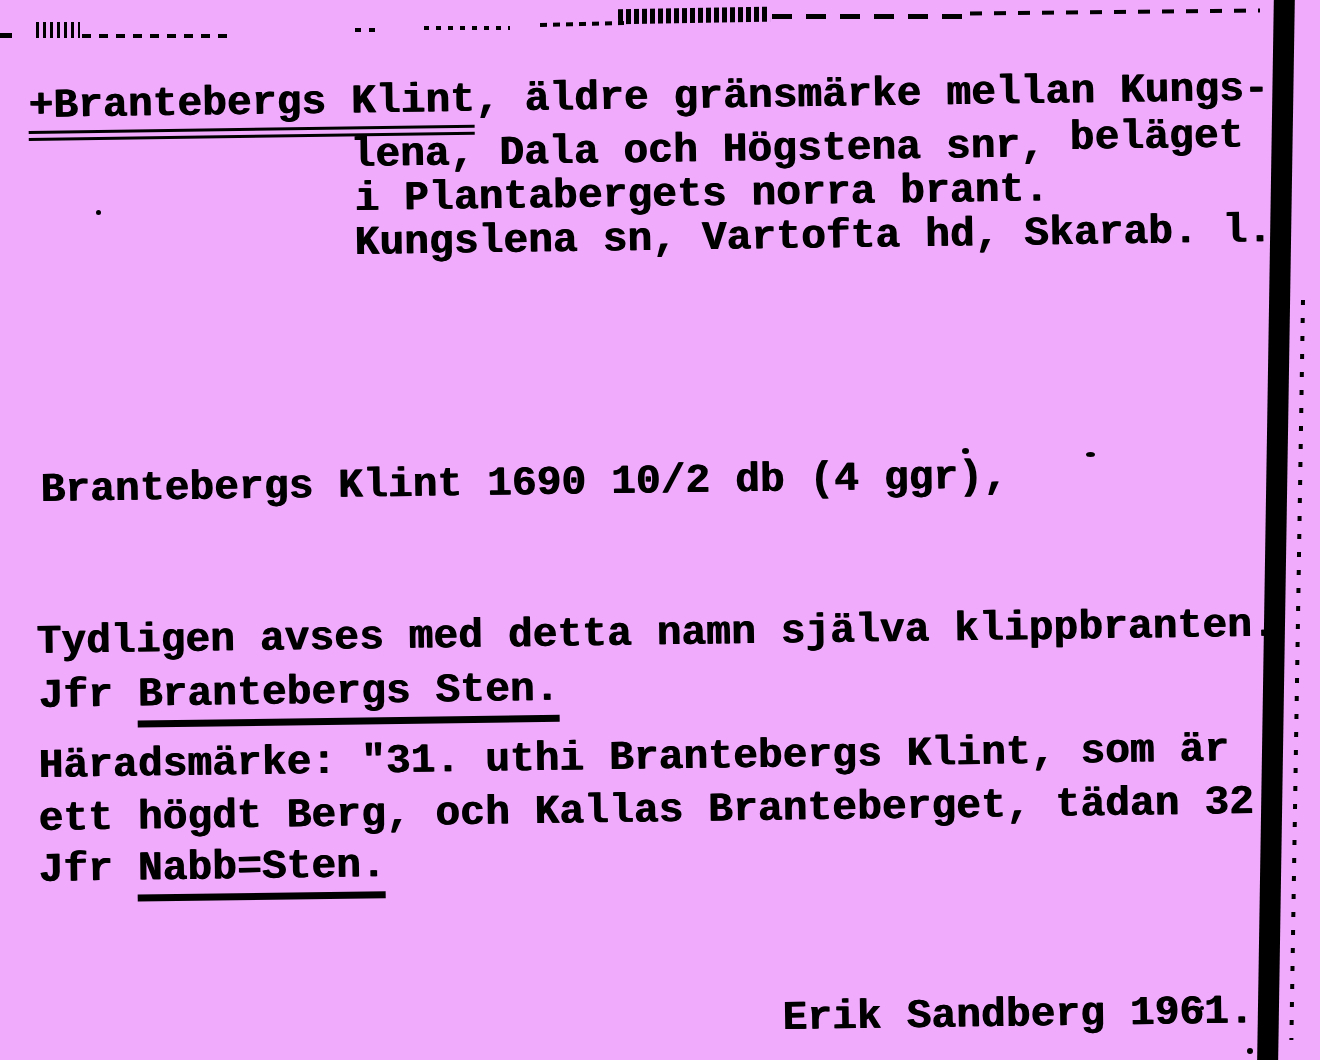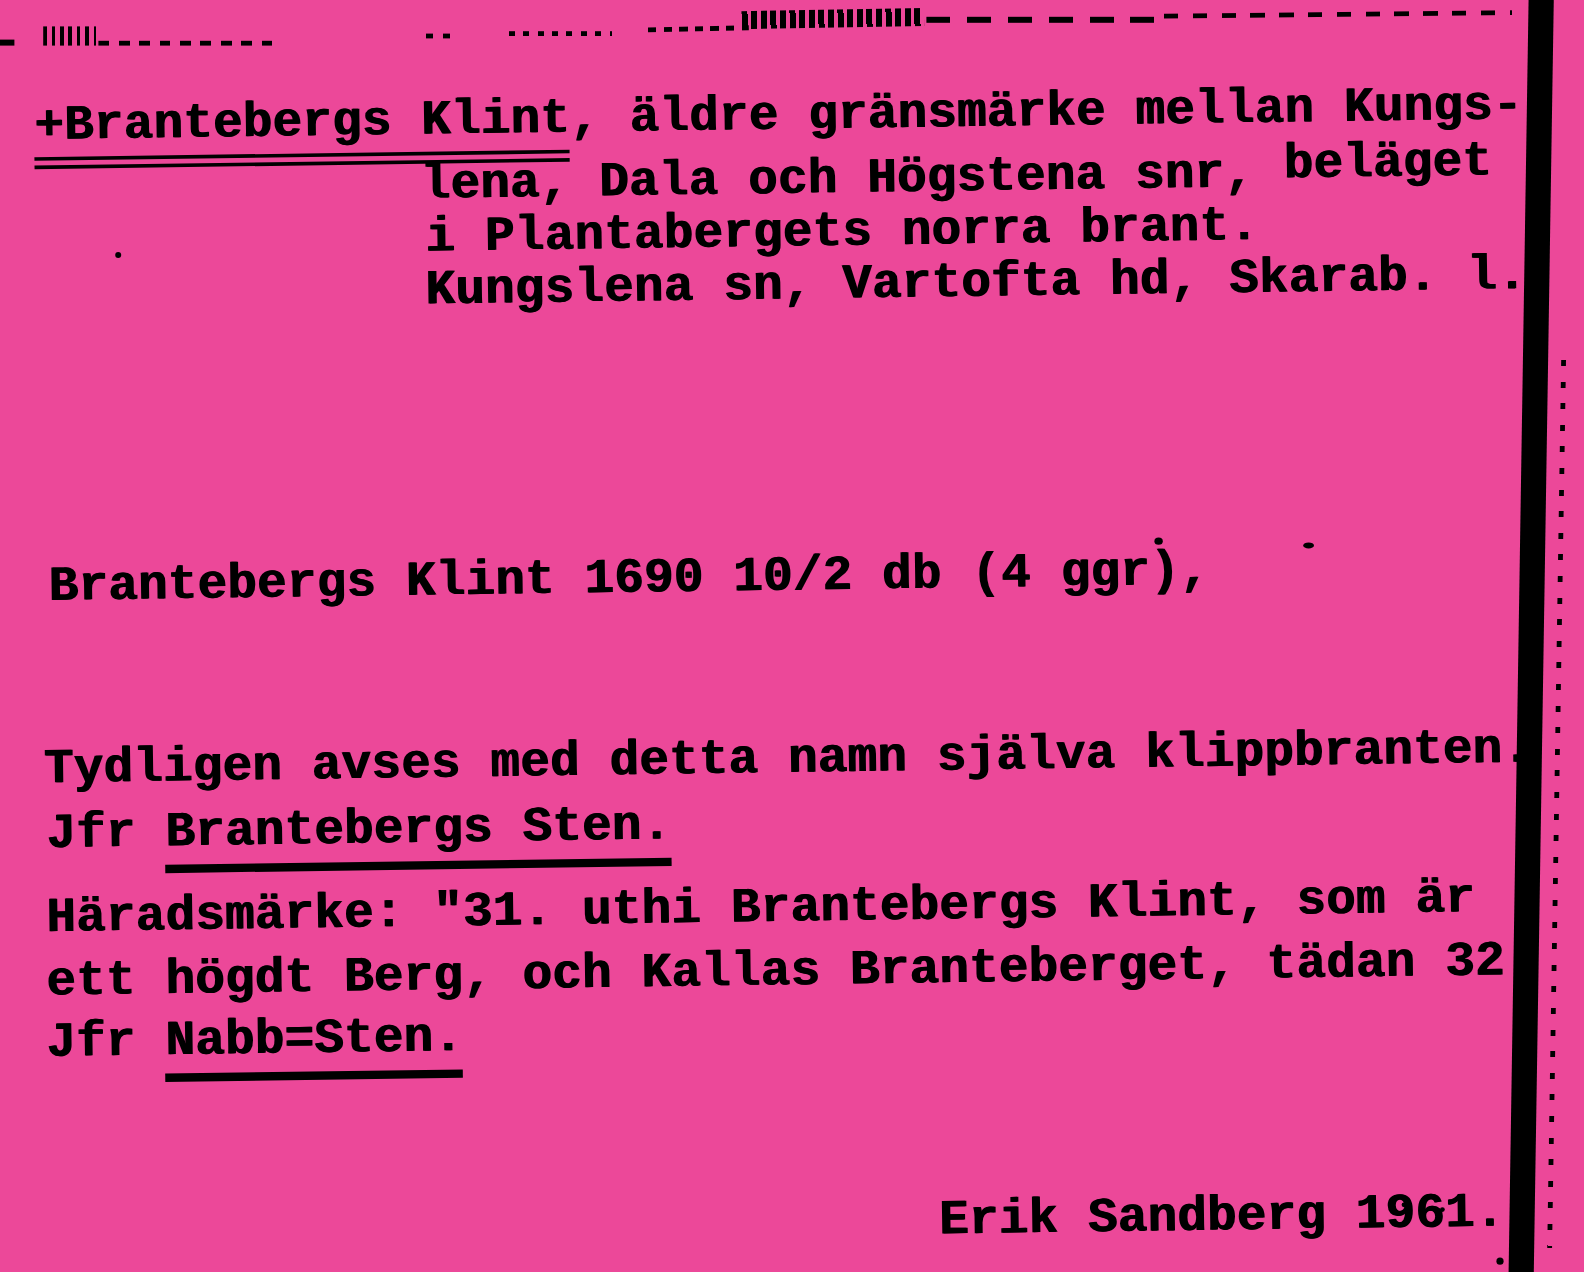--- a/index.html
+++ b/index.html
@@ -4,21 +4,21 @@
 <style>
   html, body {
     margin: 0; padding: 0;
     width: 1320px; height: 1060px;
     background: #ffffff;
     overflow: hidden;
   }
   .page {
     position: relative;
     width: 1320px; height: 1060px;
-    background: #ec4899;
+    background: #f0abfc;
   }
   .line {
     position: absolute;
     font-family: "Liberation Mono", "DejaVu Sans Mono", monospace;
     font-weight: 700;
     font-size: 41px;
     line-height: 1.08;
     color: #000000;
     white-space: pre;
     transform: rotate(-0.8deg);

